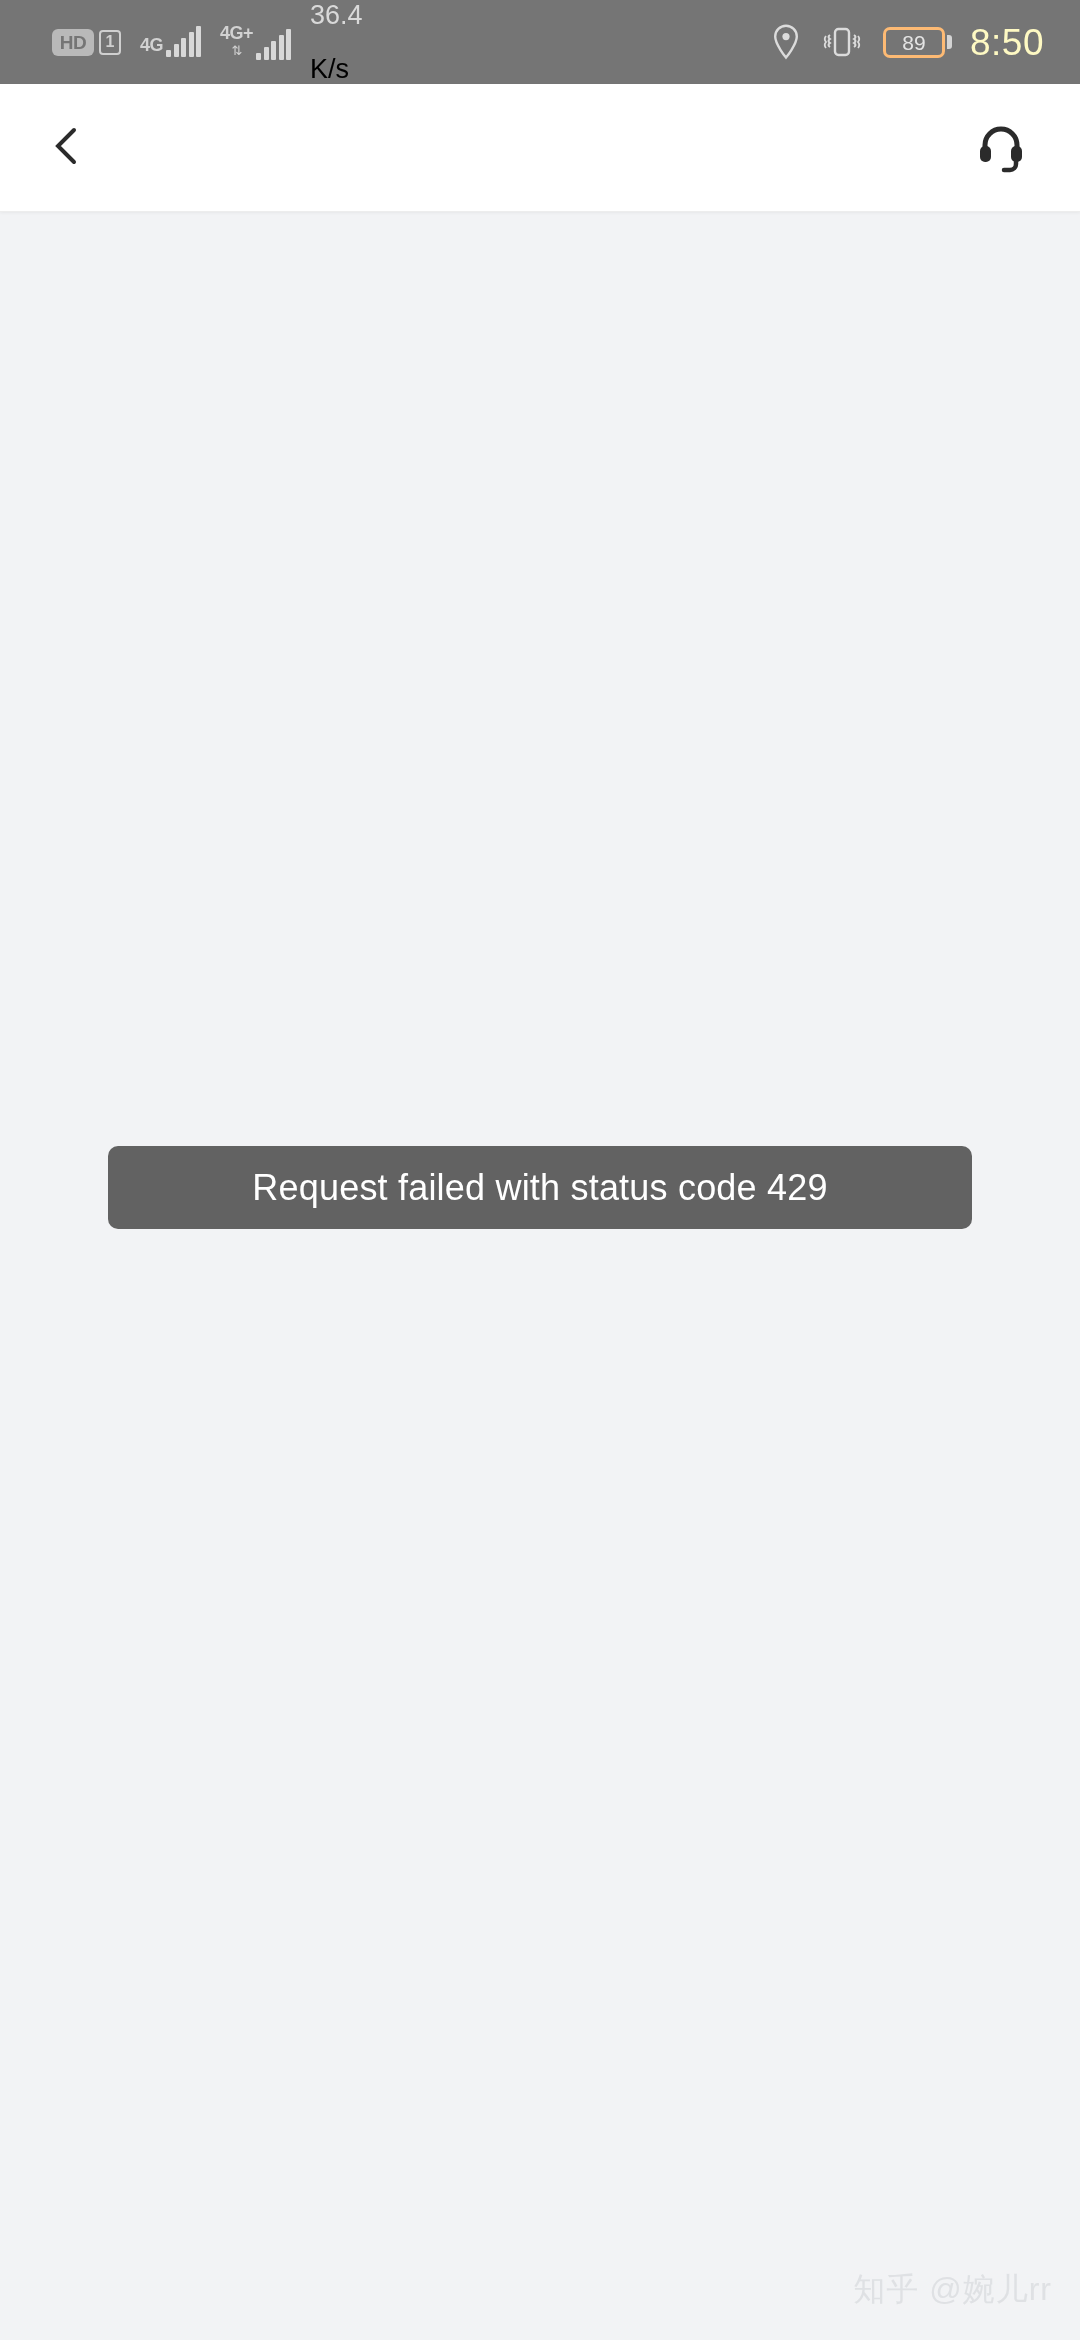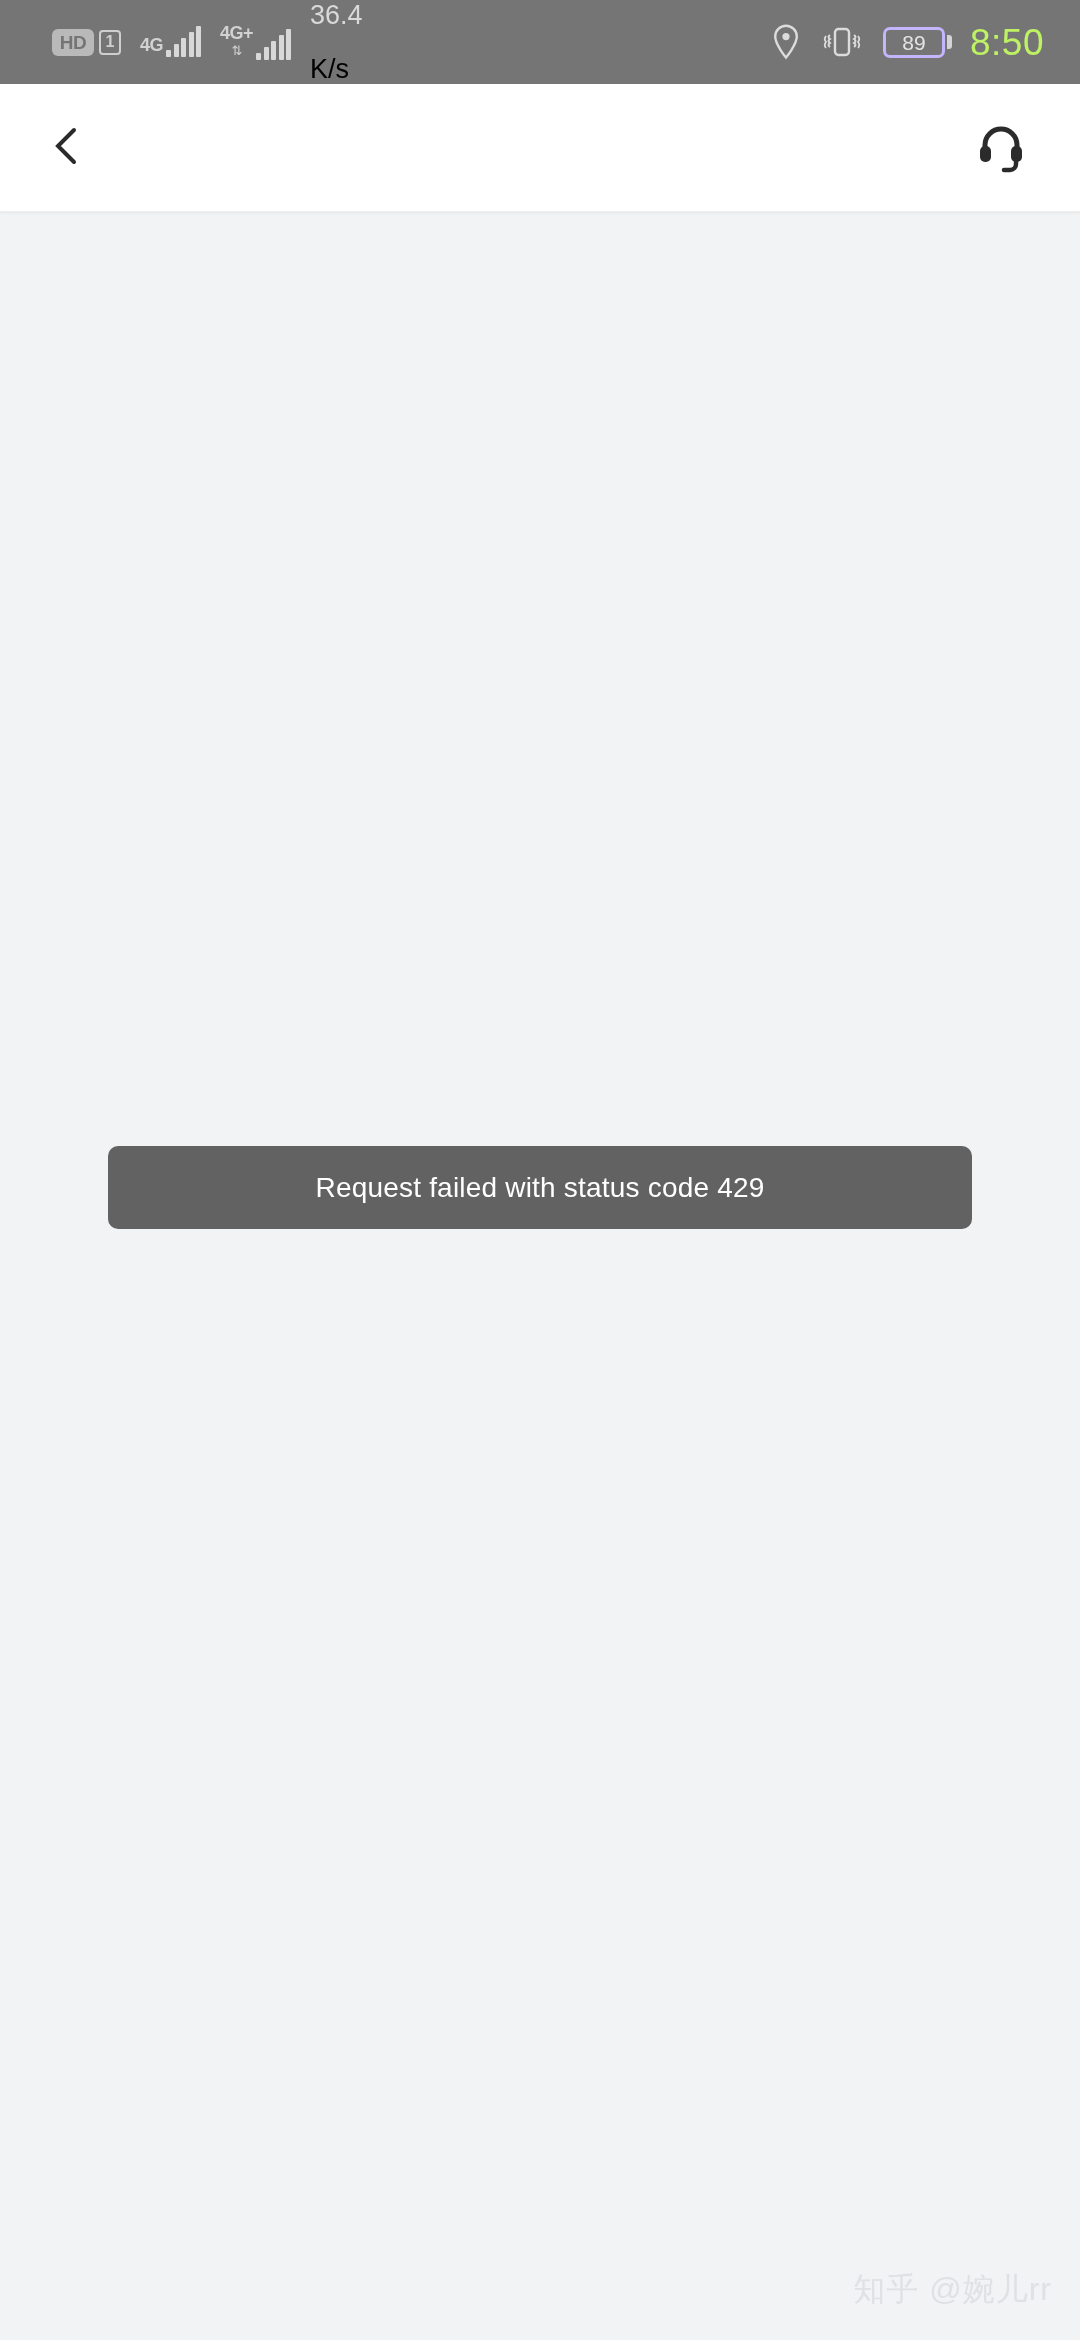--- a/index.html
+++ b/index.html
@@ -84,29 +84,29 @@
   }
   .speed .v { font-size:27px; color:#d9d9d9; }
   .speed .u { font-size:27px; color:#000000; }
 
   .icon-loc svg, .icon-vib svg { display:block; }
   .battery {
     display:flex; align-items:center;
   }
   .batt-body {
     width:62px; height:31px;
-    border:3px solid #c4b5fd; border-radius:7px;
+    border:3px solid #fdba74; border-radius:7px;
     display:flex; align-items:center; justify-content:center;
   }
   .batt-body span { font-size:21px; color:#e4e4e4; line-height:1; }
   .batt-cap {
     width:5px; height:14px; background:#d4d4d4;
     border-radius:0 3px 3px 0; margin-left:2px;
   }
-  .clock { font-size:37px; color:#bef264; line-height:1; letter-spacing:0.5px; }
+  .clock { font-size:37px; color:#fef9c3; line-height:1; letter-spacing:0.5px; }
 
   
   .app-bar {
     height:128px; background:#ffffff;
     display:flex; align-items:center;
     justify-content:space-between;
     padding:0 42px 0 30px;
     flex:0 0 auto;
     border-bottom:1px solid #ededed;
     box-shadow:0 1px 3px rgba(0,0,0,0.05);
@@ -131,21 +131,21 @@
   .toast {
     position:absolute;
     left:108px; width:864px;
     top:934px; min-height:83px;
     background:#626262;
     border-radius:10px;
     display:flex; align-items:center; justify-content:center;
     padding:18px 24px;
   }
   .toast-text {
-    color:#ffffff; font-size:28px;
+    color:#ffffff; font-size:36px;
     line-height:1.25; text-align:left;
     letter-spacing:0.2px;
   }
 
   .watermark {
     position:absolute;
     right:28px; bottom:28px;
     color:#dfe1e4; font-size:32px;
     letter-spacing:1px;
     white-space:nowrap;

